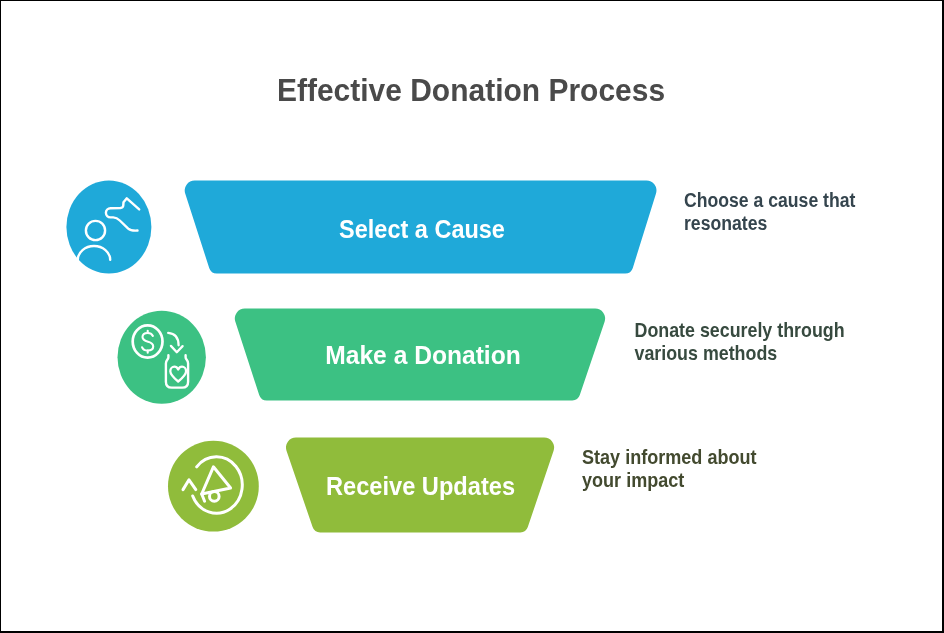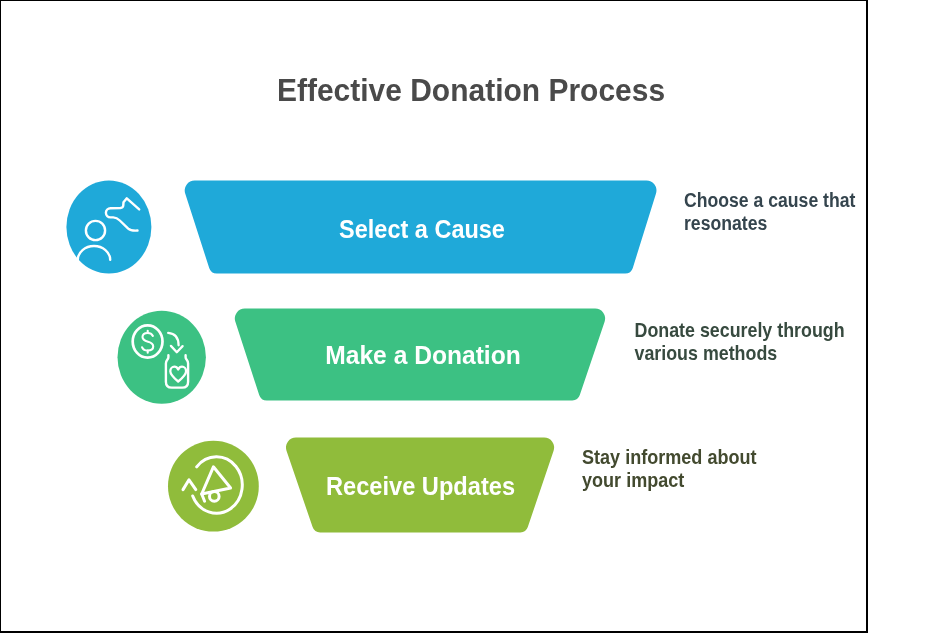--- a/index.html
+++ b/index.html
@@ -1,16 +1,16 @@
 <!DOCTYPE html>
 <html><head>
 <meta charset="utf-8">
 <style>
   html,body{margin:0;padding:0;background:#fff;}
-  .page{position:relative;width:868px;height:633px;box-sizing:border-box;
+  .page{position:relative;width:944px;height:633px;box-sizing:border-box;
         border-style:solid;border-color:#000;border-width:1.5px 2px 2.5px 1px;
         background:#fff;overflow:hidden;}
   svg{position:absolute;left:-1px;top:-1.5px;}
   text{font-family:"Liberation Sans",sans-serif;font-weight:bold;}
 </style>
 </head>
 <body>
 <div class="page">
 <svg width="944" height="633" viewBox="0 0 944 633">
 

